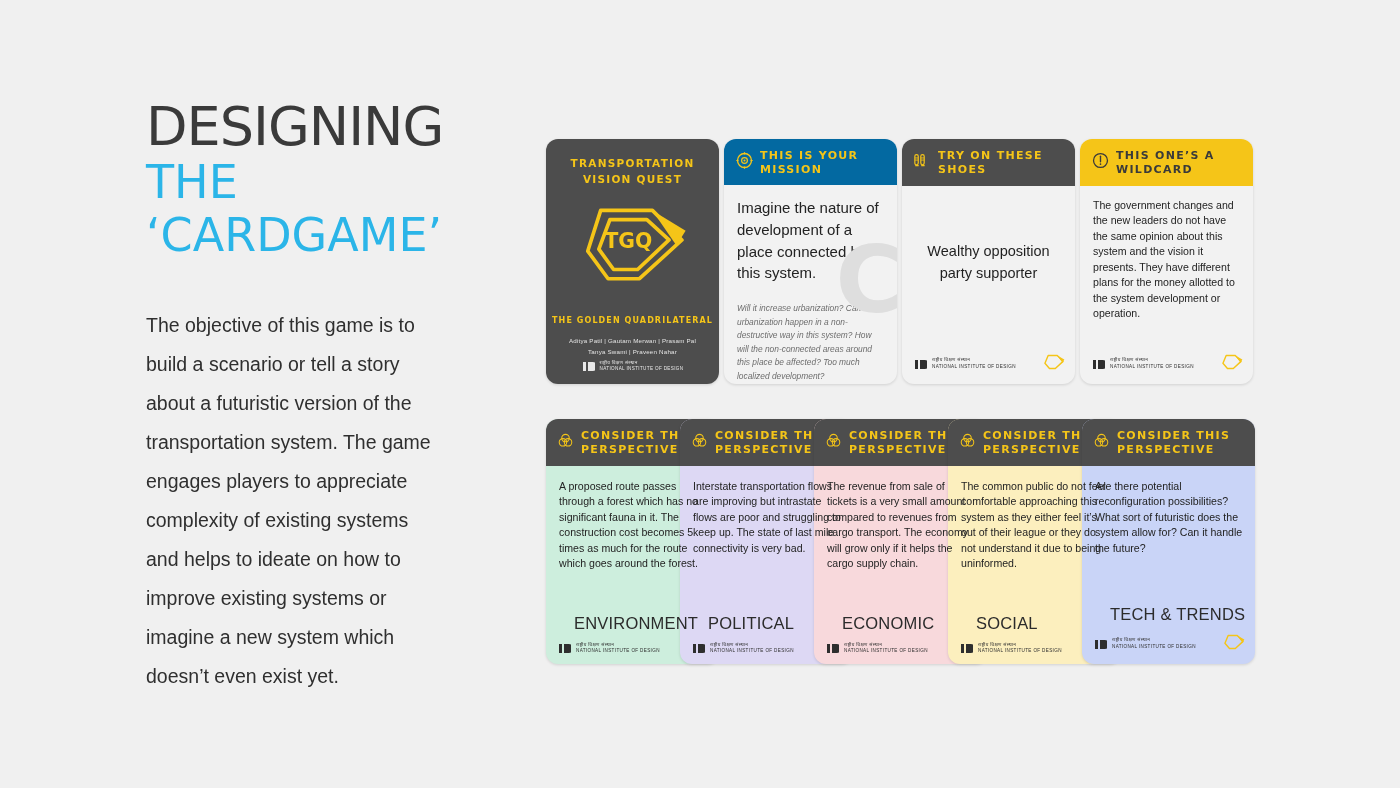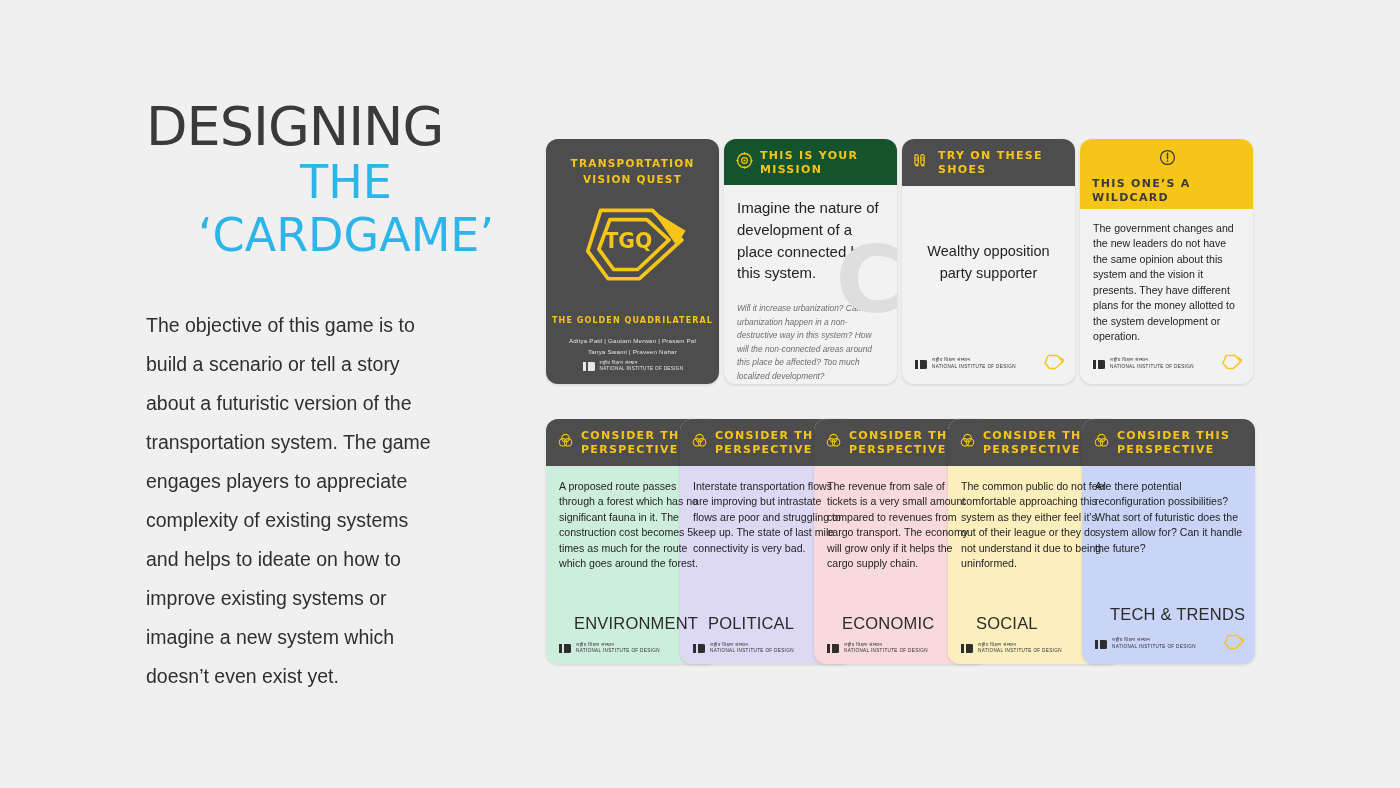--- a/index.html
+++ b/index.html
@@ -34,21 +34,20 @@
   }
   .title-line2 {
     font-family: "DejaVu Sans", sans-serif;
     font-weight: normal;
     font-size: 46px;
     letter-spacing: 0px;
     color: #2bb5e8;
     line-height: 1.15;
     margin: 2px 0 0 0;
     text-transform: uppercase;
-    text-align: center;
   }
   .body-copy {
     margin-top: 44px;
     font-size: 19.5px;
     line-height: 2.0;
     color: #2f2f2f;
     width: 300px;
     font-family: "Liberation Sans", sans-serif;
   }
 
@@ -150,21 +149,21 @@
   #card-tgq .tgq-foot {
     margin-top: auto;
     display: flex;
     justify-content: center;
     padding-bottom: 11px;
   }
   #card-tgq .nid-text { color: #e8e8e8; }
 
   
   #card-mission { left: 724px; top: 139px; width: 173px; height: 245px; background:#f2f2f2; }
-  #card-mission .card-header { background:#14532d; }
+  #card-mission .card-header { background:#0369a1; }
   #card-mission .hdr-text { color:#f5c518; }
   .mission-main {
     font-size: 15px;
     line-height: 1.45;
     color: #232323;
     font-family: "Liberation Sans", sans-serif;
   }
   .mission-prompts {
     margin-top: 18px;
     font-size: 8.4px;
@@ -188,21 +187,21 @@
     font-size: 14.5px;
     line-height: 1.55;
     color: #1f1f1f;
     text-align: center;
     margin-top: 42px;
     font-family: "Liberation Sans", sans-serif;
   }
 
   
   #card-wildcard { left: 1080px; top: 139px; width: 173px; height: 245px; background:#f2f2f2; }
-  #card-wildcard .card-header { background:#f5c518;flex-direction:column; }
+  #card-wildcard .card-header { background:#f5c518; }
   #card-wildcard .hdr-text { color:#3a3a3a; }
   .wildcard-main {
     font-size: 10.6px;
     line-height: 1.47;
     color: #232323;
   }
 
   
   .pcard { top: 419px; width: 173px; height: 245px; }
   .pcard .card-header { background:#4d4d4d; padding-left: 11px; }

